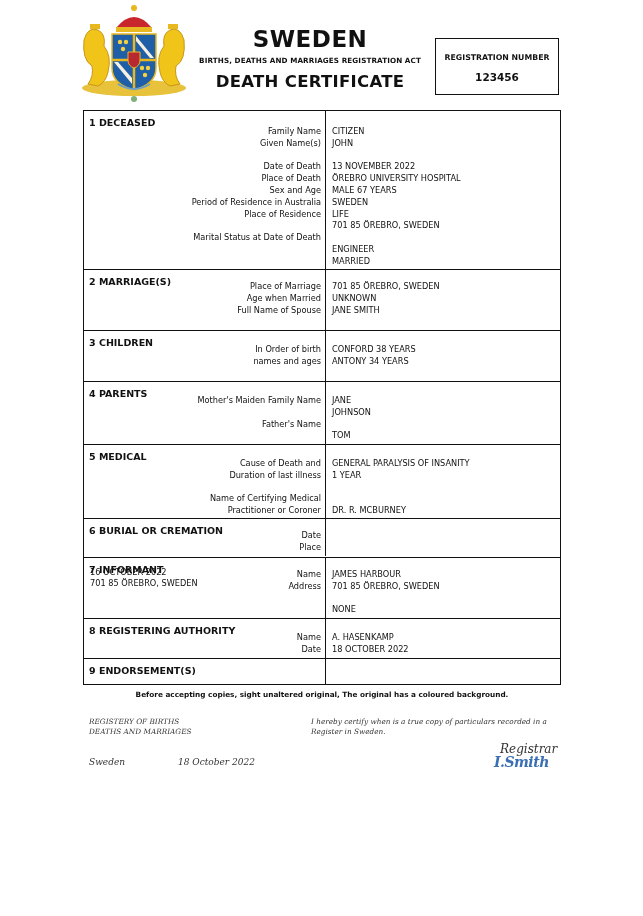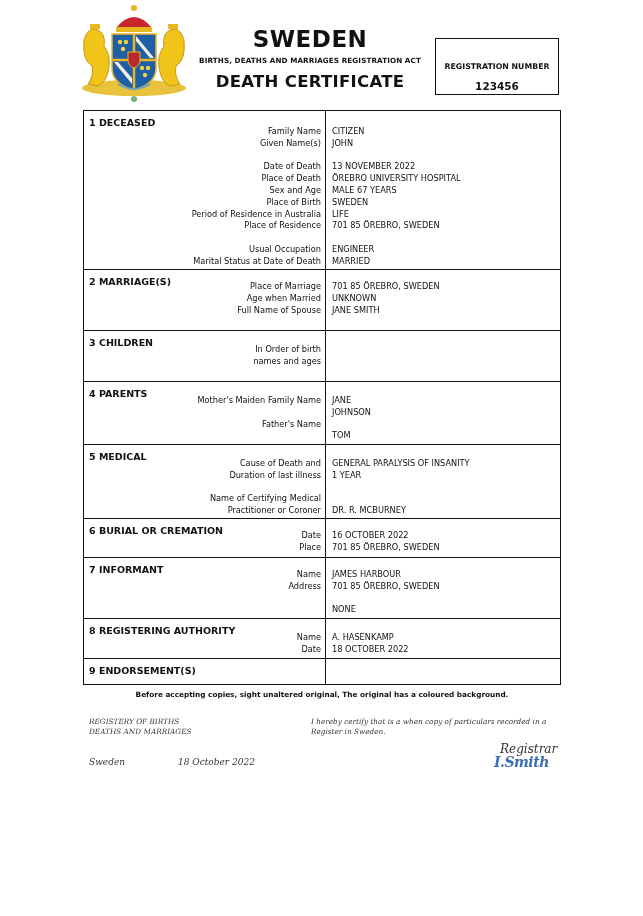--- a/index.html
+++ b/index.html
@@ -2,21 +2,21 @@
 <html><head>
 <meta charset="utf-8">
 <style>
   html, body { margin:0; padding:0; background:#ffffff; }
   body { width:643px; height:916px; position:relative; overflow:hidden; font-family:"DejaVu Sans", "Liberation Sans", sans-serif; color:#111; }
   .crest { position:absolute; left:78px; top:2px; width:112px; height:104px; }
   .title { position:absolute; left:200px; top:26px; width:220px; text-align:center; font-size:23px; font-weight:bold; letter-spacing:0.5px; color:#111; }
   .act { position:absolute; left:196px; top:56px; width:228px; text-align:center; font-size:7.2px; font-weight:bold; letter-spacing:0.1px; }
   .doc-title { position:absolute; left:200px; top:72px; width:220px; text-align:center; font-size:16.5px; font-weight:bold; letter-spacing:0.3px; }
   .reg-box { position:absolute; left:435px; top:38px; width:124px; height:57px; border:1.5px solid #111; box-sizing:border-box; text-align:center; }
-  .reg-label { margin-top:23px; font-size:7.8px; font-weight:bold; }
+  .reg-label { margin-top:14px; font-size:7.8px; font-weight:bold; }
   .reg-num { margin-top:9px; font-size:10.5px; font-weight:bold; }
 
   .cert-table { position:absolute; left:83px; top:110px; width:478px; border:1.3px solid #111; box-sizing:border-box; }
   .sec { position:relative; border-bottom:1.3px solid #111; display:flex; }
   .sec:last-child { border-bottom:none;gap:24px; }
   .sec-left { width:242px; border-right:1.3px solid #111; box-sizing:border-box; position:relative; padding:4px 4px 2px 6px; }
   .sec-right { flex:1; padding:4px 0 2px 6px; }
   .sec-title { position:absolute; left:5px; top:6px; font-size:9.5px; font-weight:bold; }
   .lbl { text-align:right; font-size:8.2px; line-height:11.8px; height:11.8px; white-space:nowrap; padding-right:0px; }
   .val { font-size:8.2px; line-height:11.8px; height:11.8px; white-space:nowrap; }
@@ -82,25 +82,23 @@
 
   <div class="sec" style="height:158px;">
     <div class="sec-left" style="padding-top:15px;">
       <div class="sec-title">1 DECEASED</div>
       <div class="lbl">Family Name</div>
       <div class="lbl">Given Name(s)</div>
       <div class="gap"></div>
       <div class="lbl">Date of Death</div>
       <div class="lbl">Place of Death</div>
       <div class="lbl">Sex and Age</div>
-      <div class="lbl">Place of Birth</div>
       <div class="lbl">Period of Residence in Australia</div>
       <div class="lbl">Place of Residence</div>
       <div class="gap"></div>
-      <div class="lbl">Usual Occupation</div>
       <div class="lbl">Marital Status at Date of Death</div>
     </div>
     <div class="sec-right" style="padding-top:15px;">
       <div class="val">CITIZEN</div>
       <div class="val">JOHN</div>
       <div class="gap"></div>
       <div class="val">13 NOVEMBER 2022</div>
       <div class="val">ÖREBRO UNIVERSITY HOSPITAL</div>
       <div class="val">MALE 67 YEARS</div>
       <div class="val">SWEDEN</div>
@@ -125,20 +123,24 @@
       <div class="val">JANE SMITH</div>
     </div>
   </div>
 
   <div class="sec" style="height:50px;">
     <div class="sec-left" style="padding-top:13px;">
       <div class="sec-title">3 CHILDREN</div>
       <div class="lbl">In Order of birth</div>
       <div class="lbl">names and ages</div>
     </div>
+    <div class="sec-right" style="padding-top:13px;">
+      <div class="val">CONFORD 38 YEARS</div>
+      <div class="val">ANTONY 34 YEARS</div>
+    </div>
   </div>
 
   <div class="sec" style="height:62px;">
     <div class="sec-left" style="padding-top:13px;">
       <div class="sec-title">4 PARENTS</div>
       <div class="lbl">Mother's Maiden Family Name</div>
       <div class="gap"></div>
       <div class="lbl">Father's Name</div>
     </div>
     <div class="sec-right" style="padding-top:13px;">
@@ -160,21 +162,21 @@
     </div>
     <div class="sec-right" style="padding-top:13px;">
       <div class="val">GENERAL PARALYSIS OF INSANITY</div>
       <div class="val">1 YEAR</div>
       <div class="gap"></div>
       <div class="gap"></div>
       <div class="val">DR. R. MCBURNEY</div>
     </div>
   </div>
 
-  <div class="sec" style="height:38px;">
+  <div class="sec" style="height:38px;flex-direction:column;">
     <div class="sec-left" style="padding-top:11px;">
       <div class="sec-title">6 BURIAL OR CREMATION</div>
       <div class="lbl">Date</div>
       <div class="lbl">Place</div>
     </div>
     <div class="sec-right" style="padding-top:11px;">
       <div class="val">16 OCTOBER 2022</div>
       <div class="val">701 85 ÖREBRO, SWEDEN</div>
     </div>
   </div>
@@ -215,21 +217,21 @@
 </div>
 
 <div class="notice">Before accepting copies, sight unaltered original, The original has a coloured background.</div>
 
 <div class="foot-left">
   <div>REGISTERY OF BIRTHS</div>
   <div>DEATHS AND MARRIAGES</div>
 </div>
 
 <div class="foot-right">
-  <div>I hereby certify that is a when copy of particulars recorded in a</div>
+  <div>I hereby certify when is a true copy of particulars recorded in a</div>
   <div>Register in Sweden.</div>
 </div>
 
 <div class="registrar">Registrar</div>
 <div class="signature">I.Smith</div>
 
 <div class="foot-country">Sweden</div>
 <div class="foot-date">18 October 2022</div>
 
 </body></html>

